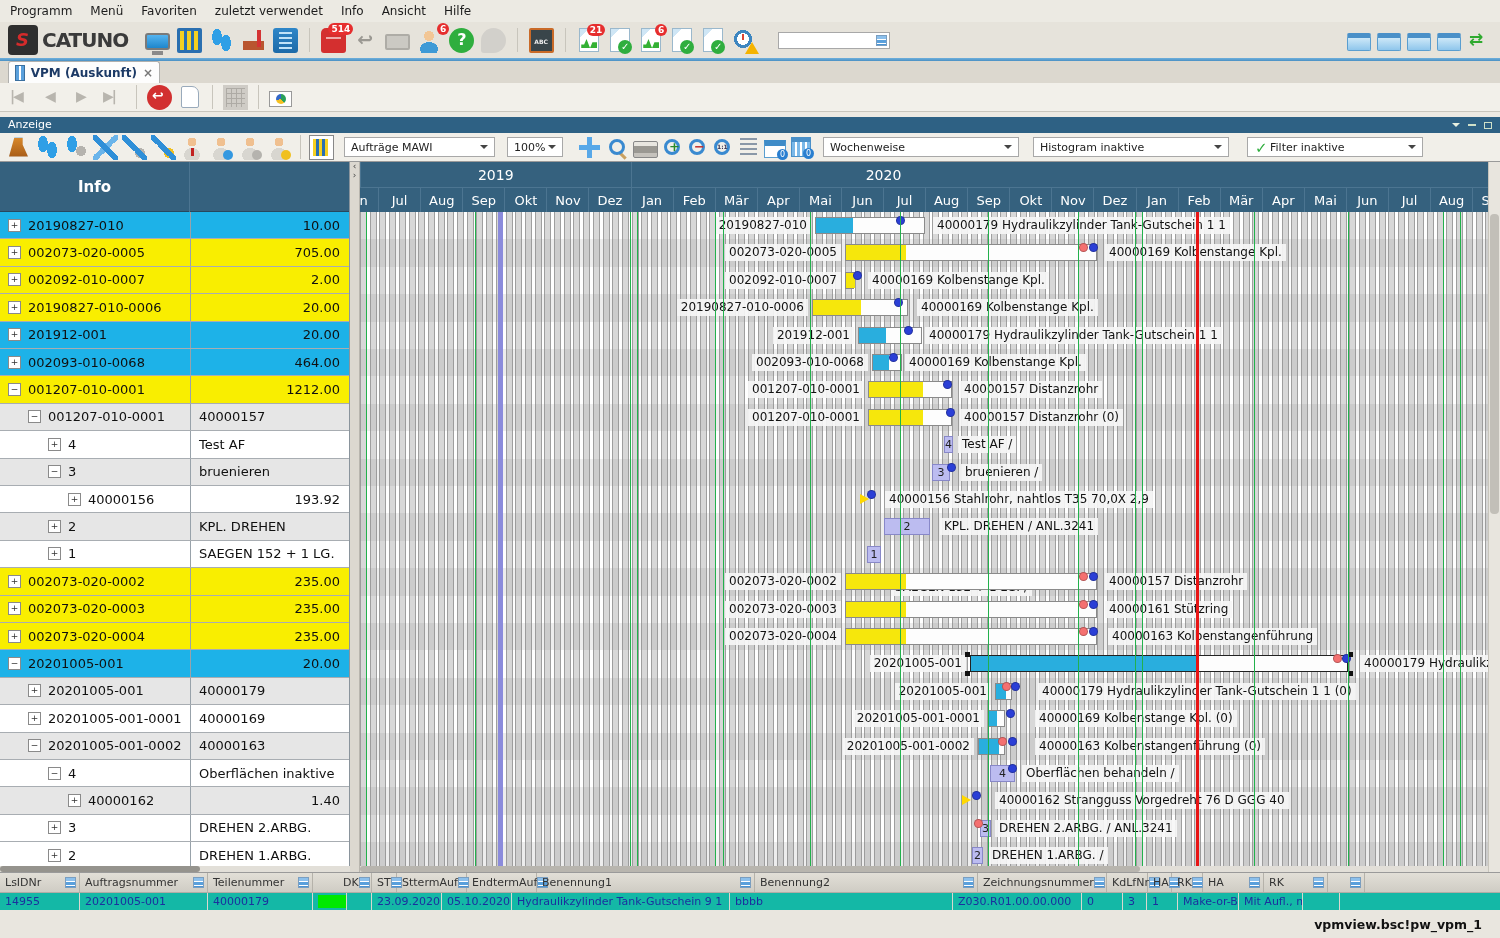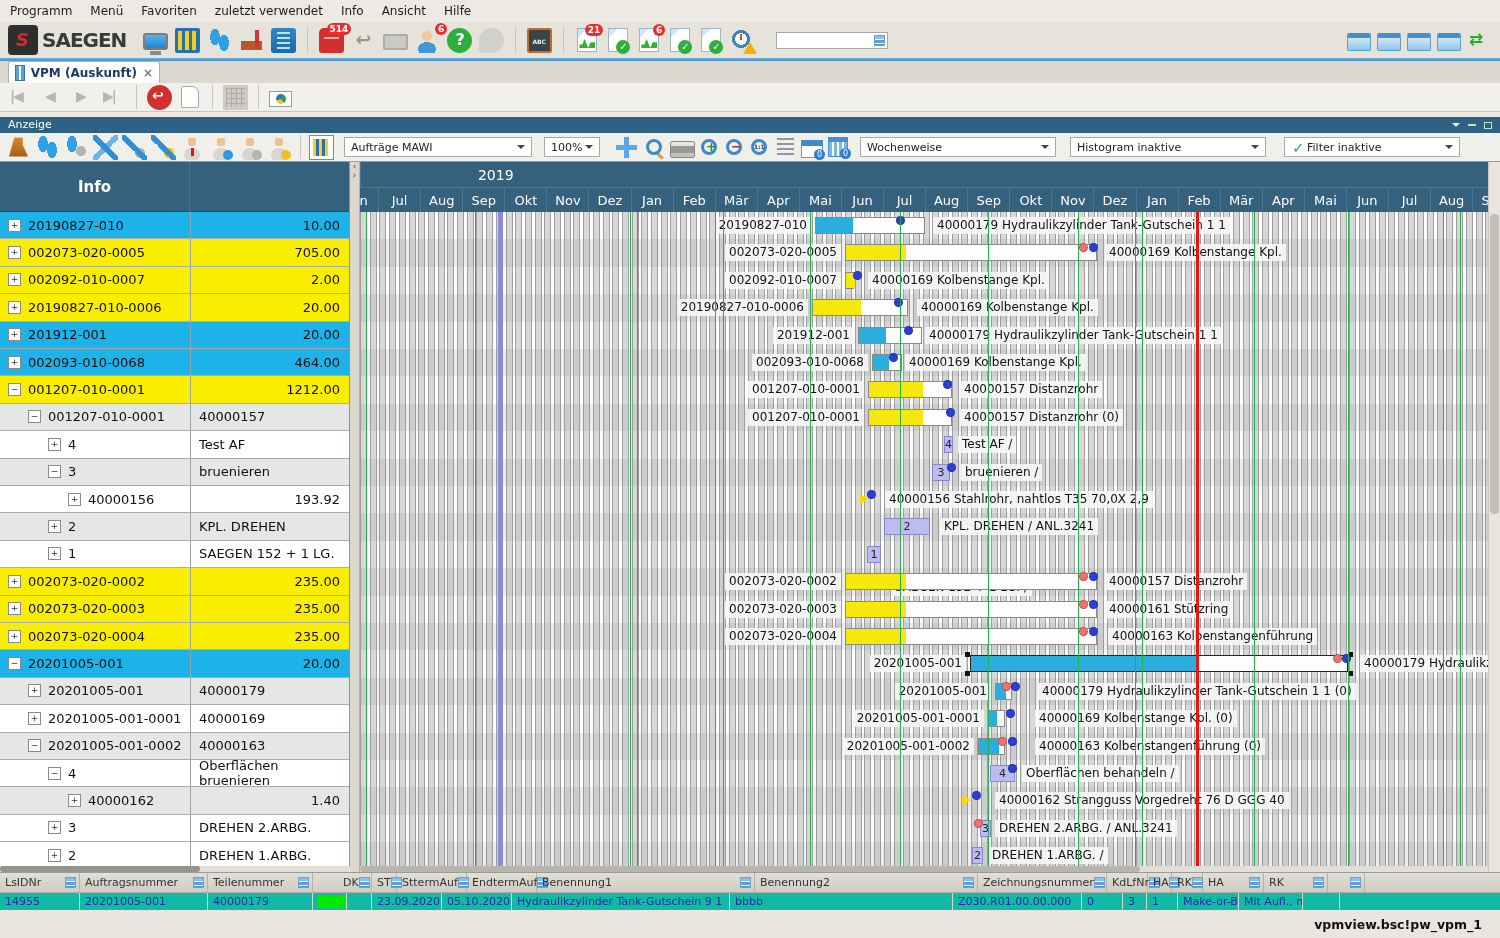--- a/index.html
+++ b/index.html
@@ -193,21 +193,21 @@
     <span>Favoriten</span>
     <span>zuletzt verwendet</span>
     <span>Info</span>
     <span>Ansicht</span>
     <span>Hilfe</span>
   </div>
 
 <div class="toolbar">
   <div class="logo">
     <span class="logo-box"></span>
-    <span class="logo-text">SAEGEN</span>
+    <span class="logo-text">CATUNO</span>
   </div>
   <span id="tb-icons" style="display:flex;align-items:center;gap:7px;">
       <span class="ic ic-monitor"></span>
       <span class="ic ic-bar-chart"></span>
       <span class="ic ic-footprints"></span>
       <span class="ic ic-factory"></span>
       <span class="ic ic-server"></span>
       <span class="sep"></span>
       <span class="ic ic-mailbox">
         <span class="badge">514</span>
@@ -286,21 +286,21 @@
       <span class="ic ic-wrenches"></span>
       <span class="ic ic-wrench-gray"></span>
       <span class="ic ic-wrench-yellow"></span>
       <span class="ic ic-person-red"></span>
       <span class="ic ic-person-blue"></span>
       <span class="ic ic-person-gray"></span>
       <span class="ic ic-person-yellow"></span>
       <span class="sep"></span>
       <span class="ic ic-columns-chart"></span>
     </span>
-  <span class="dd" style="width:188px;margin-left:6px;">
+  <span class="dd" style="width:151px;margin-left:6px;">
       <span>Aufträge MAWI</span>
     </span>
   <span class="dd" style="width:56px;margin-left:8px;">
       <span>100%</span>
     </span>
   <span id="pt-icons-mid" style="display:flex;align-items:center;gap:3px;margin-left:10px;">
       <span class="ic ic-move"></span>
       <span class="ic ic-magnifier"></span>
       <span class="ic ic-printer"></span>
       <span class="ic ic-zoom-in"></span>
@@ -424,21 +424,21 @@
           <div class="lval ltxt">40000169</div>
         </div>
         <div class="lrow c-gray" style="top: 520.6px; padding-left: 28px;">
           <span class="exp">−</span>
           <span style="white-space: nowrap;">20201005-001-0002</span>
           <div class="lval ltxt">40000163</div>
         </div>
         <div class="lrow c-white" style="top: 548px; padding-left: 48px;">
           <span class="exp">−</span>
           <span style="white-space: nowrap;">4</span>
-          <div class="lval ltxt">Oberflächen bruenieren</div>
+          <div class="lval ltxt">Oberflächen inaktive</div>
         </div>
         <div class="lrow c-gray" style="top: 575.4px; padding-left: 68px;">
           <span class="exp">+</span>
           <span style="white-space: nowrap;">40000162</span>
           <div class="lval">1.40</div>
         </div>
         <div class="lrow c-white" style="top: 602.8px; padding-left: 48px;">
           <span class="exp">+</span>
           <span style="white-space: nowrap;">3</span>
           <div class="lval ltxt">DREHEN 2.ARBG.</div>
@@ -455,20 +455,21 @@
     </div>
 
   <div class="splitter">
     <span class="arr">‹</span>
     <span class="arr">›</span>
   </div>
 
   <div class="gantt">
     <div class="gyears" id="gyears">
         <div class="gyear" style="left: 0px; width: 270.56px;">2019</div>
+        <div class="gyear" style="left: 270.56px; width: 504.96px;">2020</div>
       </div>
     <div class="gmonths" id="gmonths">
         <div class="gmonth" style="left: -24px; width: 42.08px;">Jun</div>
         <div class="gmonth" style="left: 18.08px; width: 42.08px;">Jul</div>
         <div class="gmonth" style="left: 60.16px; width: 42.08px;">Aug</div>
         <div class="gmonth" style="left: 102.24px; width: 42.08px;">Sep</div>
         <div class="gmonth" style="left: 144.32px; width: 42.08px;">Okt</div>
         <div class="gmonth" style="left: 186.4px; width: 42.08px;">Nov</div>
         <div class="gmonth" style="left: 228.48px; width: 42.08px;">Dez</div>
         <div class="gmonth" style="left: 270.56px; width: 42.08px;">Jan</div>

